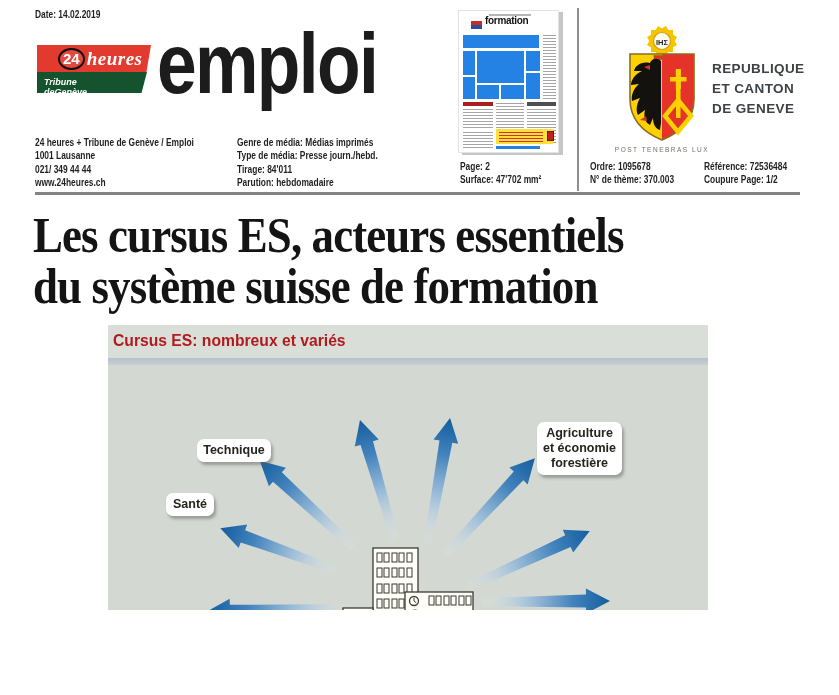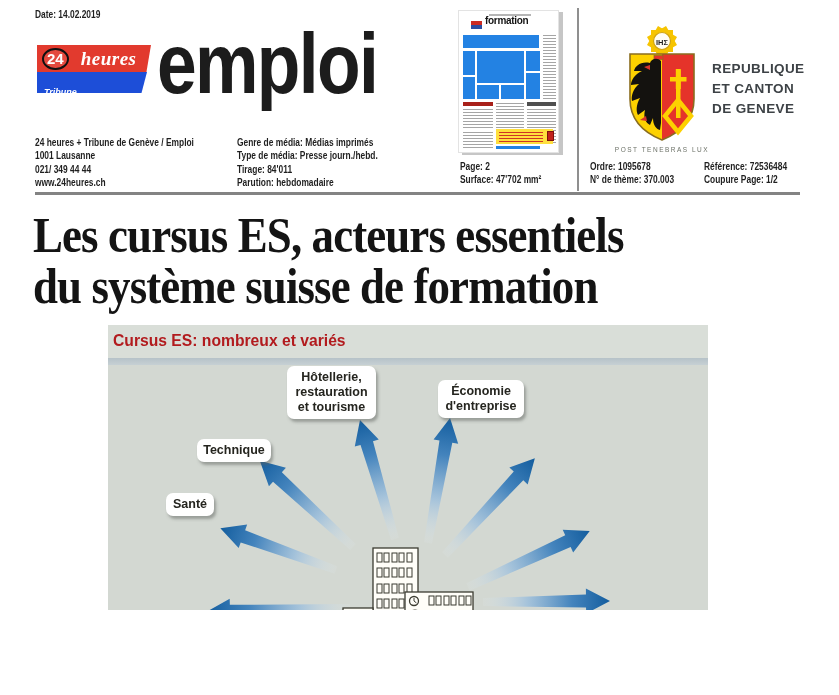--- a/index.html
+++ b/index.html
@@ -7,27 +7,27 @@
   .page { position:relative; width:839px; height:610px; background:#fff; overflow:hidden; }
   .abs { position:absolute; }
 
   
   .meta { font-size:10.5px; font-weight:700; color:#1f1f1f; line-height:13.4px;
           transform:scaleX(.8); transform-origin:left top; white-space:nowrap; }
   .meta div { white-space:nowrap; }
 
   
   .logo-red  { left:37px; top:45px; width:114px; height:27px; background:#e23a2e;
-               display:flex; align-items:center; padding-left:5px; clip-path:polygon(0 0,100% 0,96% 100%,0 100%); }
-  .logo-blue { left:37px; top:72px; width:110px; height:21px; background:#1d4ed8;
-               padding:16px 0 0 7px; clip-path:polygon(0 0,100% 0,95% 100%,0 100%); }
+               display:flex; align-items:center; padding-left:21px; clip-path:polygon(0 0,100% 0,96% 100%,0 100%); }
+  .logo-blue { left:37px; top:72px; width:110px; height:21px; background:#14532d;
+               padding:6px 0 0 7px; clip-path:polygon(0 0,100% 0,95% 100%,0 100%); }
   .logo-24 { color:#fff; font-weight:bold; font-size:15px; border:2px solid #101010;
              border-radius:50%; padding:0 3px 1px 3px; background:rgba(255,255,255,.08); }
   .logo-heures { color:#fff; font-family:"Liberation Serif", serif; font-style:italic;
-                 font-weight:bold; font-size:19px; margin-left:12px; letter-spacing:.5px; }
+                 font-weight:bold; font-size:19px; margin-left:2px; letter-spacing:.5px; }
   .tribune { color:#fff; font-style:italic; font-weight:bold; font-size:9px; line-height:9.5px; }
   .emploi { left:157px; top:20px; font-size:86px; font-weight:bold; letter-spacing:-2px;
             color:#1c1c1c; transform:scaleX(.83); transform-origin:left top; line-height:1; }
 
   
   .thumb { left:458px; top:10px; width:101px; height:143px; background:#fff;
            border:1px solid #e3e3e3; box-shadow:4px 2px 0 #c6c6c6; }
   .thumb .abs { position:absolute; }
   .blue { background:#2382e3; }
   .lines { background:repeating-linear-gradient(#a5a5a5 0 1px, transparent 1px 3px); }
@@ -263,28 +263,24 @@
           <rect x="321" y="287" width="5" height="9"></rect>
             <rect x="328" y="287" width="5" height="9"></rect>
             <rect x="336" y="287" width="5" height="9"></rect>
             <rect x="343" y="287" width="5" height="9"></rect>
             <rect x="351" y="287" width="5" height="9"></rect>
             <rect x="358" y="287" width="5" height="9"></rect>
         </g>
       </g>
     </svg>
 
-    <div class="fbox" style="left:179px;top:41px;width:89px">
-      <div>Hôtellerie,</div>
-      <div>restauration</div>
-      <div>et tourisme</div>
-    </div>
-    <div class="fbox" style="left:330px;top:55px;width:86px">
-      <div>Économie</div>
-      <div>d'entreprise</div>
+    <div class="fbox" style="left:429px;top:97px;width:85px">
+      <div>Agriculture</div>
+      <div>et économie</div>
+      <div>forestière</div>
     </div>
     <div class="fbox" style="left:89px;top:114px;width:74px">
       <div>Technique</div>
     </div>
     <div class="fbox" style="left:58px;top:168px;width:48px">
       <div>Santé</div>
     </div>
 
     <div class="abs ecole">
       <div>ÉCOLE</div>

